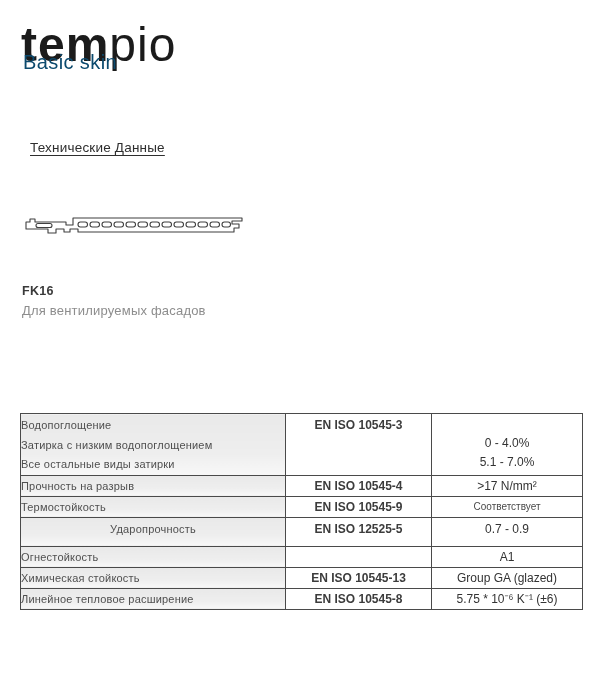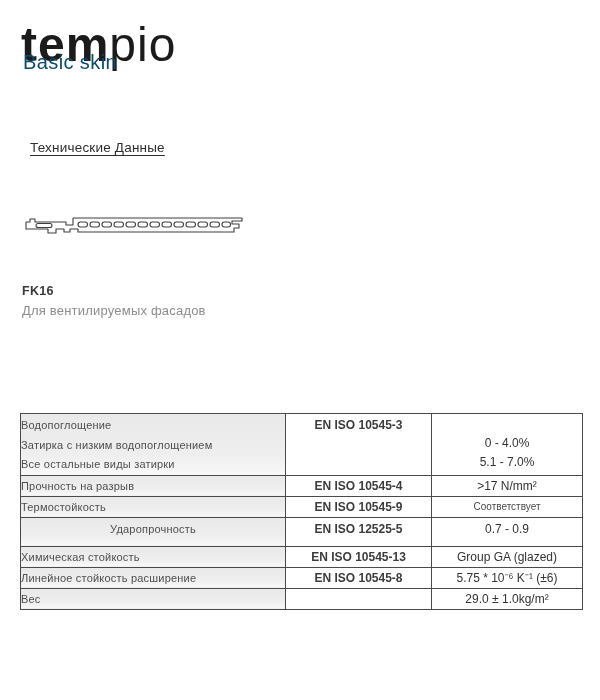--- a/index.html
+++ b/index.html
@@ -119,30 +119,30 @@
         <td class="label-cell">Термостойкость</td>
         <td class="std-cell">EN ISO 10545-9</td>
         <td class="val-cell small">Соответствует</td>
       </tr>
       <tr class="r-tall">
         <td class="label-cell">Ударопрочность</td>
         <td class="std-cell">EN ISO 12525-5</td>
         <td class="val-cell">0.7 - 0.9</td>
       </tr>
       <tr class="r-std">
+        <td class="label-cell">Огнестойкость</td>
+        <td class="std-cell"></td>
+        <td class="val-cell">A1</td>
+      </tr>
+      <tr class="r-std">
         <td class="label-cell">Химическая стойкость</td>
         <td class="std-cell">EN ISO 10545-13</td>
         <td class="val-cell">Group GA (glazed)</td>
       </tr>
       <tr class="r-std">
-        <td class="label-cell">Линейное стойкость расширение</td>
+        <td class="label-cell">Линейное тепловое расширение</td>
         <td class="std-cell">EN ISO 10545-8</td>
         <td class="val-cell">5.75 * 10⁻⁶ K⁻¹ (±6)</td>
-      </tr>
-      <tr class="r-std">
-        <td class="label-cell">Вес</td>
-        <td class="std-cell"></td>
-        <td class="val-cell">29.0 ± 1.0kg/m²</td>
       </tr>
     </tbody>
   </table>
 
 </div>
 
 </body></html>

